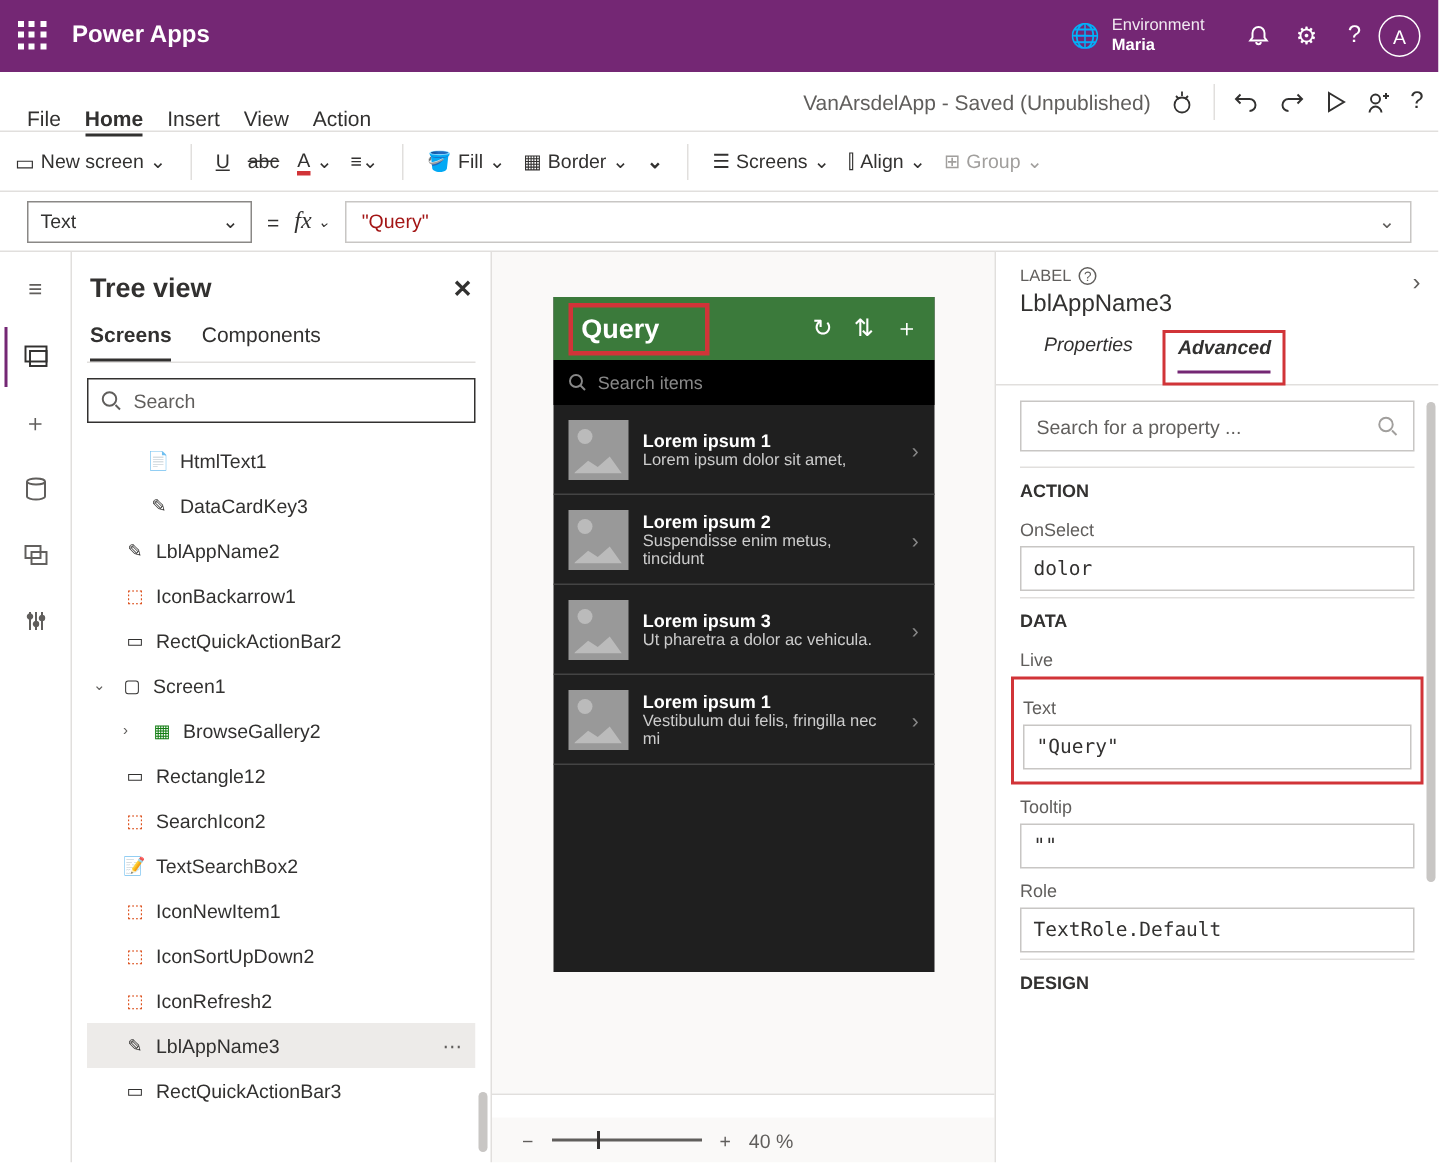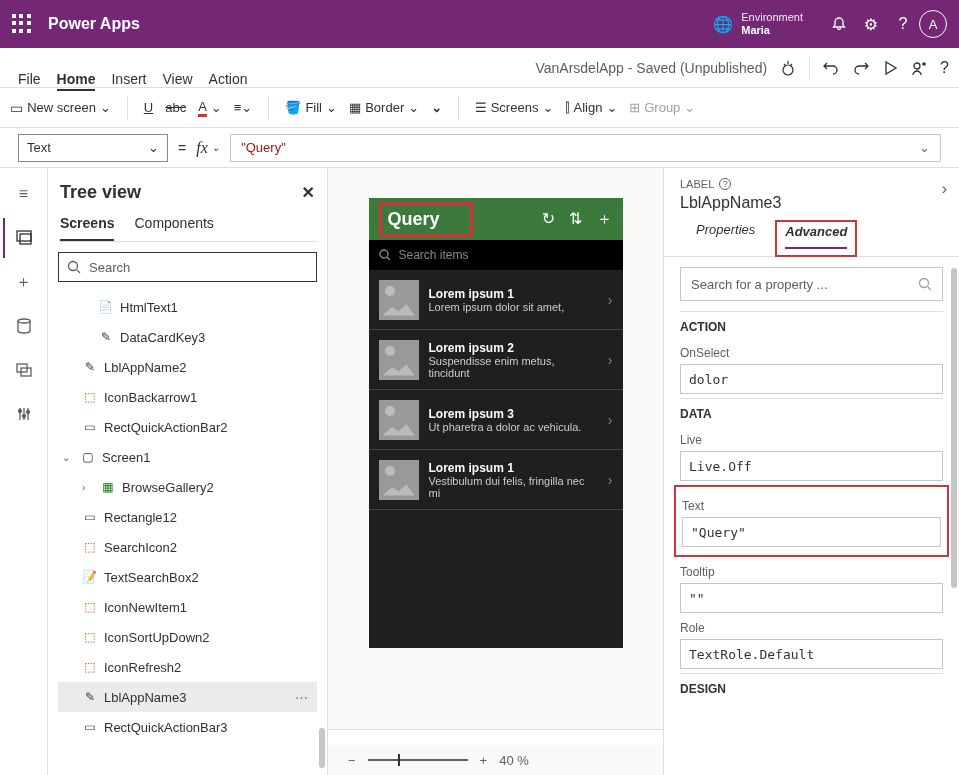--- a/index.html
+++ b/index.html
@@ -439,21 +439,20 @@
         <svg width="14" height="14" viewBox="0 0 14 14" fill="none" stroke="#a19f9d" stroke-width="1.3">
             <circle cx="6" cy="6" r="4.5"></circle>
             <path d="M10 10l3 3"></path>
           </svg>
       </div>
       <div class="rp-section">ACTION</div>
       <div class="rp-label">OnSelect</div>
       <div class="rp-input">dolor</div>
       <div class="rp-section">DATA</div>
       <div class="rp-label">Live</div>
-      <div class="rp-input">Live.Off</div>
       <div class="rp-highlight">
         <div class="rp-label">Text</div>
         <div class="rp-input">"Query"</div>
       </div>
       <div class="rp-label">Tooltip</div>
       <div class="rp-input">""</div>
       <div class="rp-label">Role</div>
       <div class="rp-input">TextRole.Default</div>
       <div class="rp-section">DESIGN</div>
     </div>

